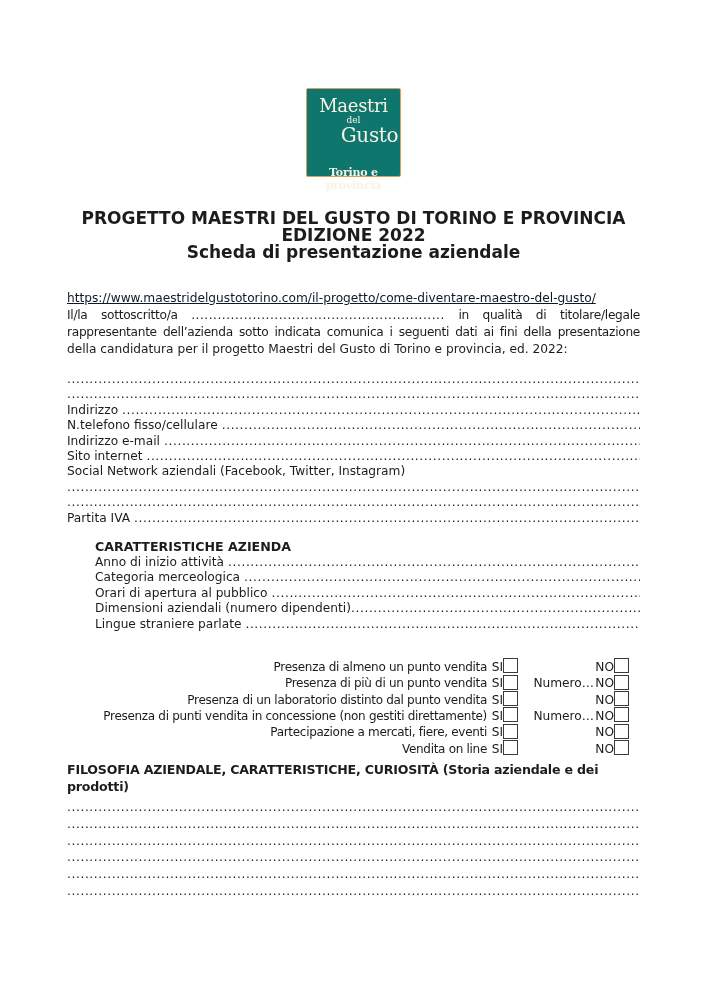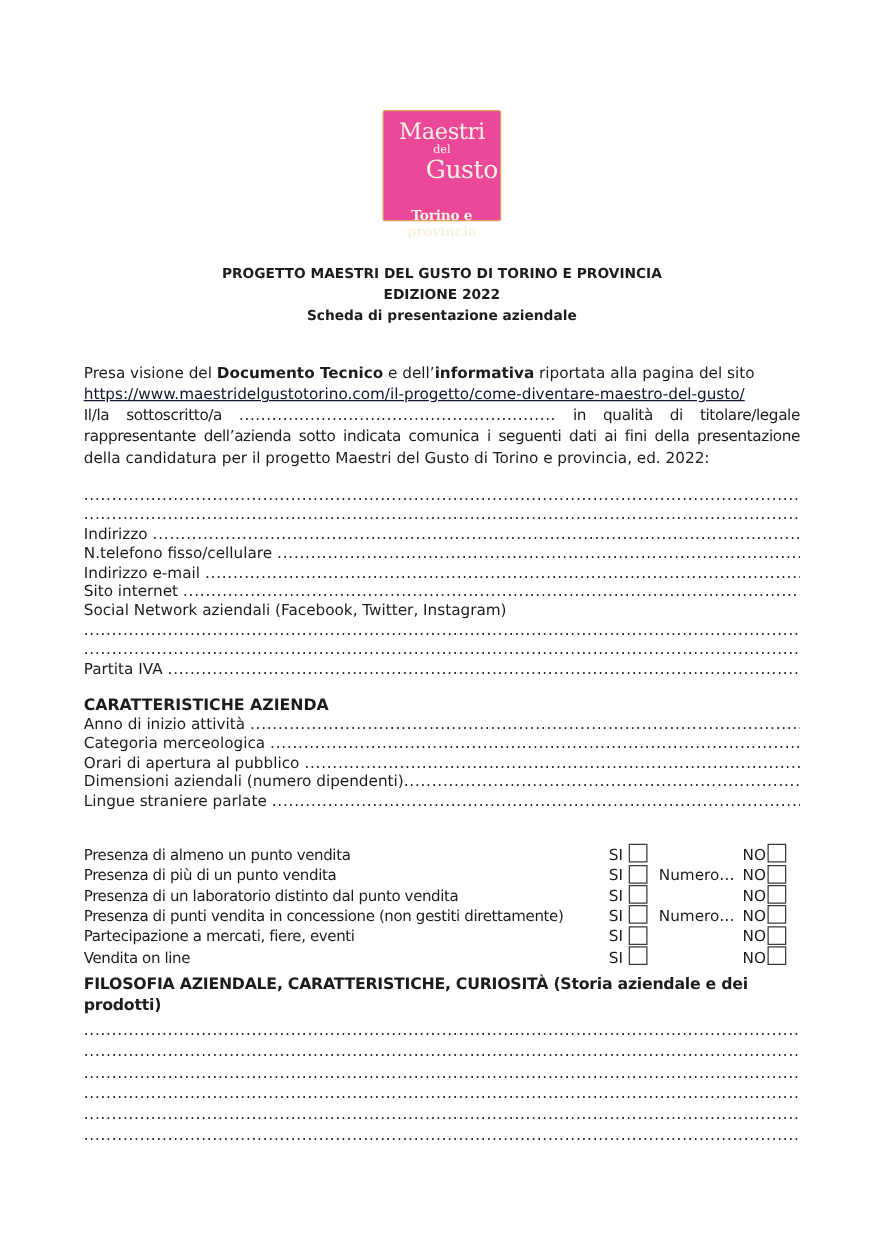--- a/index.html
+++ b/index.html
@@ -11,60 +11,60 @@
     font-size: 12.2px;
     color: #1c1c1c;
     overflow: hidden;
   }
   .page { width: 706px; height: 1000px; padding: 88px 66px 0 67px; }
 
   
   .logo-row { display: flex; justify-content: center; }
   .logo {
     width: 95px; height: 89px;
-    background: #ec4899;
+    background: #0f766e;
     color: #f8f2e2;
     text-align: center;
     font-family: "DejaVu Serif", serif;
     padding-top: 7px;
     border-radius: 2px;
     border: 1px solid #dba057;
   }
   .logo-w1 { font-size: 18px; line-height: 19px; letter-spacing: -0.3px; }
   .logo-w2 { font-size: 9px;  line-height: 10px; }
   .logo-w3 { font-size: 20px; line-height: 21px; letter-spacing: -0.3px; padding-left: 32px; }
   .logo-tag { font-size: 11px; font-weight: bold; margin-top: 20px; letter-spacing: -0.2px; }
 
   
-  .title { margin-top: 33px; text-align: center; font-weight: bold; font-size: 11px; line-height: 17px; }
+  .title { margin-top: 33px; text-align: center; font-weight: bold; font-size: 17px; line-height: 17px; }
 
   
   .intro { margin-top: 29px; line-height: 17px; }
   .b { font-weight: bold; }
   .jline { text-align: justify; text-align-last: justify; text-justify: inter-word; letter-spacing: -0.3px; }
   .link { color: #0f172a; text-decoration: underline; cursor: pointer; }
   .intro-dots { letter-spacing: 0.5px; }
 
   
   .leader { flex: 1 1 auto; overflow: hidden; white-space: nowrap; letter-spacing: 0.6px; }
   .dot-line { overflow: hidden; white-space: nowrap; letter-spacing: 0.6px; }
 
   
   .fgroup1 { margin-top: 14px; line-height: 15.4px; }
   .fgroup1 .dot-line { height: 15.4px; }
   .frow { display: flex; }
   .frow .lbl { white-space: nowrap; padding-right: 4px; flex: none; }
   .frow .lbl.no-gap { padding-right: 0; }
 
-  .car { margin-top: 13px; line-height: 15.6px; }
+  .car { margin-top: 13px; line-height: 15.6px; margin-left: 28px; }
   .car-h { font-weight: bold; font-size: 12.6px; }
 
   
   .cbs { margin-top: 26px; }
-  .cb-row { display: flex; align-items: center; height: 16.4px; }
+  .cb-row { display: flex; align-items: center; height: 16.4px; text-align: right; }
   .cb-label { width: 420px; flex: none; white-space: nowrap; font-size: 12px; letter-spacing: -0.3px; overflow: hidden; }
   .cb-si-label { width: 16px; flex: none; }
   .cb-num { width: 76px; flex: none; padding-left: 9px; white-space: nowrap; overflow: hidden; }
   .cb-no-label { width: 20px; flex: none; }
   .box {
     width: 15px; height: 15px; flex: none;
     border: 1px solid #3a3a3a; background: #ffffff;
     position: relative; top: -1px;
   }
 
@@ -88,21 +88,20 @@
     </div>
   </div>
 
   <div class="title">
     <div>PROGETTO MAESTRI DEL GUSTO DI TORINO E PROVINCIA</div>
     <div>EDIZIONE 2022</div>
     <div>Scheda di presentazione aziendale</div>
   </div>
 
   <div class="intro">
-    <div><span>Presa visione del </span><span class="b">Documento Tecnico</span><span> e dell’</span><span class="b">informativa</span><span> riportata alla pagina del sito</span></div>
     <div><a class="link">https://www.maestridelgustotorino.com/il-progetto/come-diventare-maestro-del-gusto/</a></div>
     <div class="jline"><span>Il/la sottoscritto/a </span><span class="intro-dots">..........................................................</span><span> in qualità di titolare/legale</span></div>
     <div class="jline">rappresentante dell’azienda sotto indicata comunica i seguenti dati ai fini della presentazione</div>
     <div>della candidatura per il progetto Maestri del Gusto di Torino e provincia, ed. 2022:</div>
   </div>
 
   <div class="fgroup1">
     <div class="dot-line">........................................................................................................................................................................................</div>
     <div class="dot-line">........................................................................................................................................................................................</div>
     <div class="frow">

